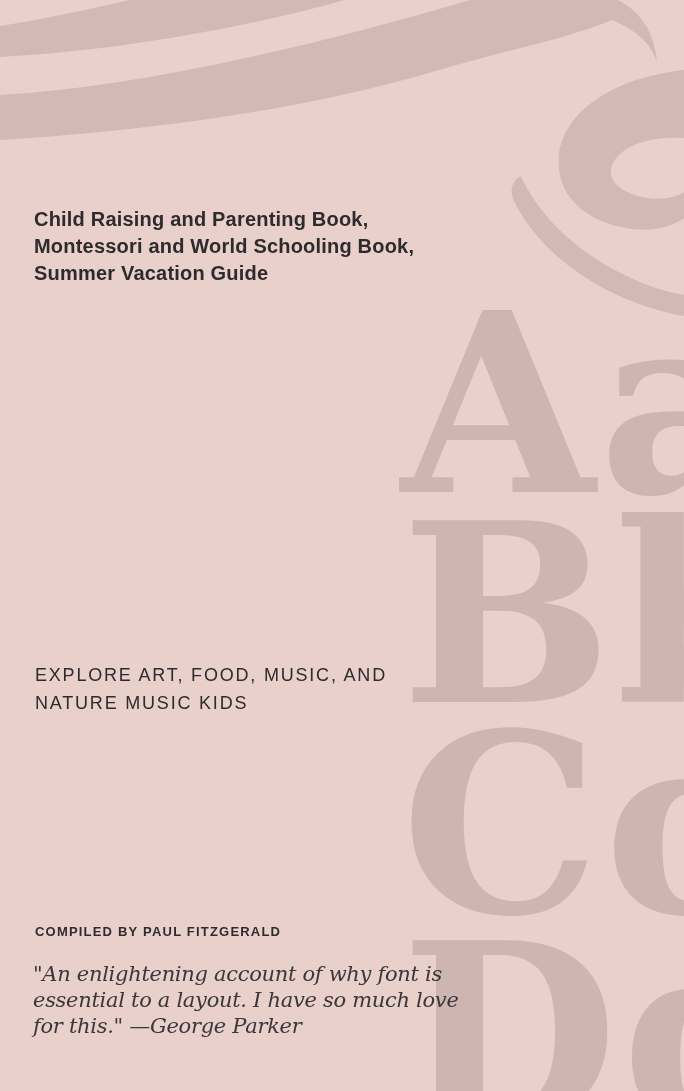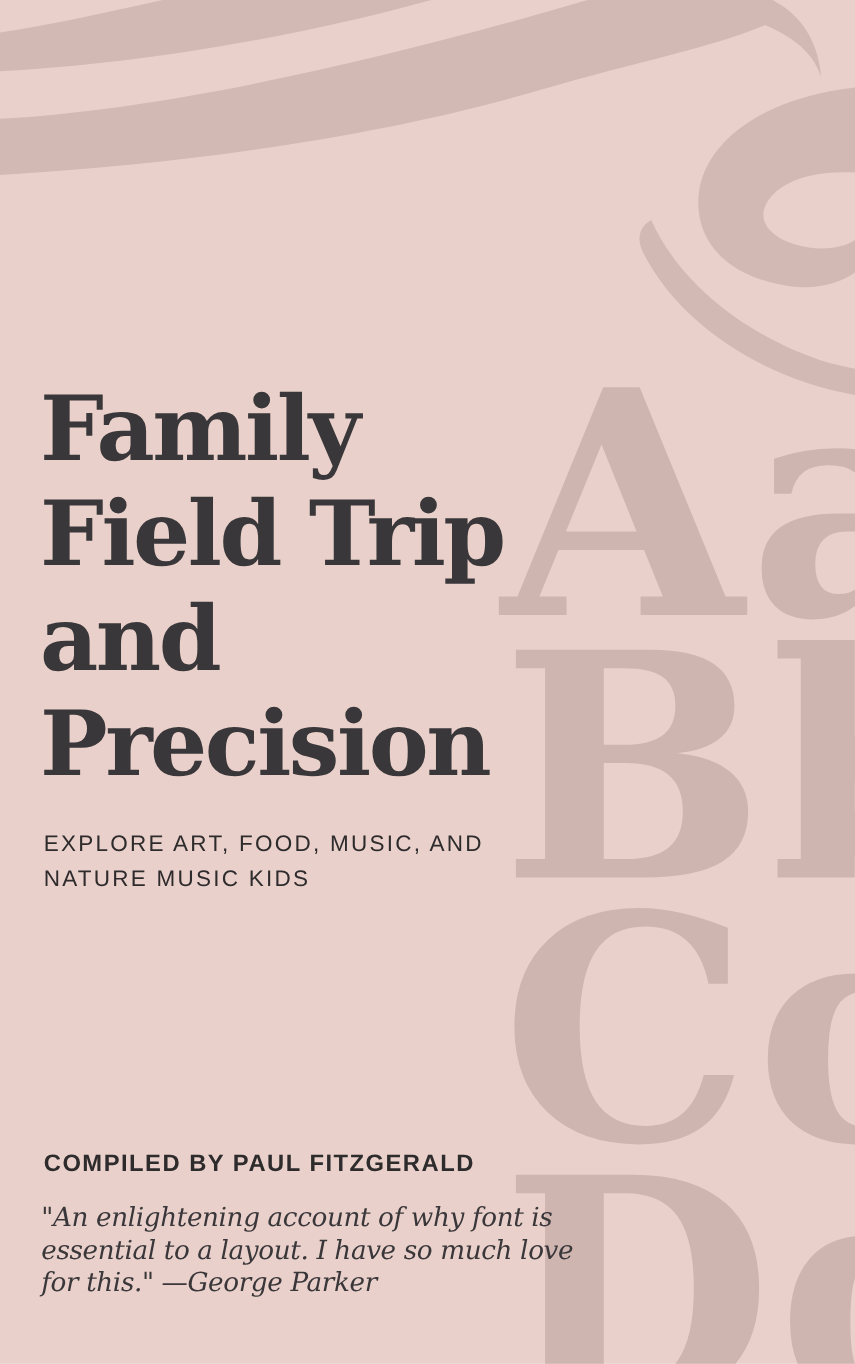--- a/index.html
+++ b/index.html
@@ -48,21 +48,21 @@
   }
   .subtitle {
     position: absolute; left: 35px; top: 662px;
     font-size: 18px; font-weight: 500;
     line-height: 27.5px; letter-spacing: 1.8px;
     color: var(--body-text);
     white-space: pre-line;
   }
   .byline {
     position: absolute; left: 35px; top: 920px;
-    font-size: 19px; font-weight: 700;
+    font-size: 13px; font-weight: 700;
     line-height: 24px; letter-spacing: 1.2px;
     color: var(--body-text);
     white-space: pre-line;
   }
   .quote {
     position: absolute; left: 33px; top: 961px;
     font-family: "DejaVu Serif", serif;
     font-style: italic;
     font-size: 21px; font-weight: 400;
     line-height: 26px; letter-spacing: -0.3px;
@@ -81,25 +81,24 @@
     <path class="fill-wave" fill-rule="evenodd" d="M684,70 C612,78 564,112 559,155 C555,194 583,222 632,229 C654,232 673,226 684,218 Z
              M684,138 C648,136 622,146 613,163 C605,178 618,193 647,198 C661,200 675,198 684,192 Z"></path>
     <path class="fill-wave" d="M521,176 C543,226 598,270 662,290 C670,292 678,294 684,295 L684,316 C606,302 541,256 514,201 C509,190 512,181 521,176 Z"></path>
   </svg>
 
   <div class="specimen">Aa
 Bb
 Cc
 Dd</div>
 
+  <div class="kicker">Child Raising and Parenting Book,
+Montessori and World Schooling Book,
+Summer Vacation Guide</div>
 
-  <h1 class="title">Family
-Field Trip
-and
-Precision</h1>
 
   <div class="subtitle">EXPLORE ART, FOOD, MUSIC, AND
 NATURE MUSIC KIDS</div>
 
   <div class="byline">COMPILED BY PAUL FITZGERALD</div>
 
   <div class="quote">"An enlightening account of why font is
 essential to a layout. I have so much love
 for this." —George Parker</div>
 

